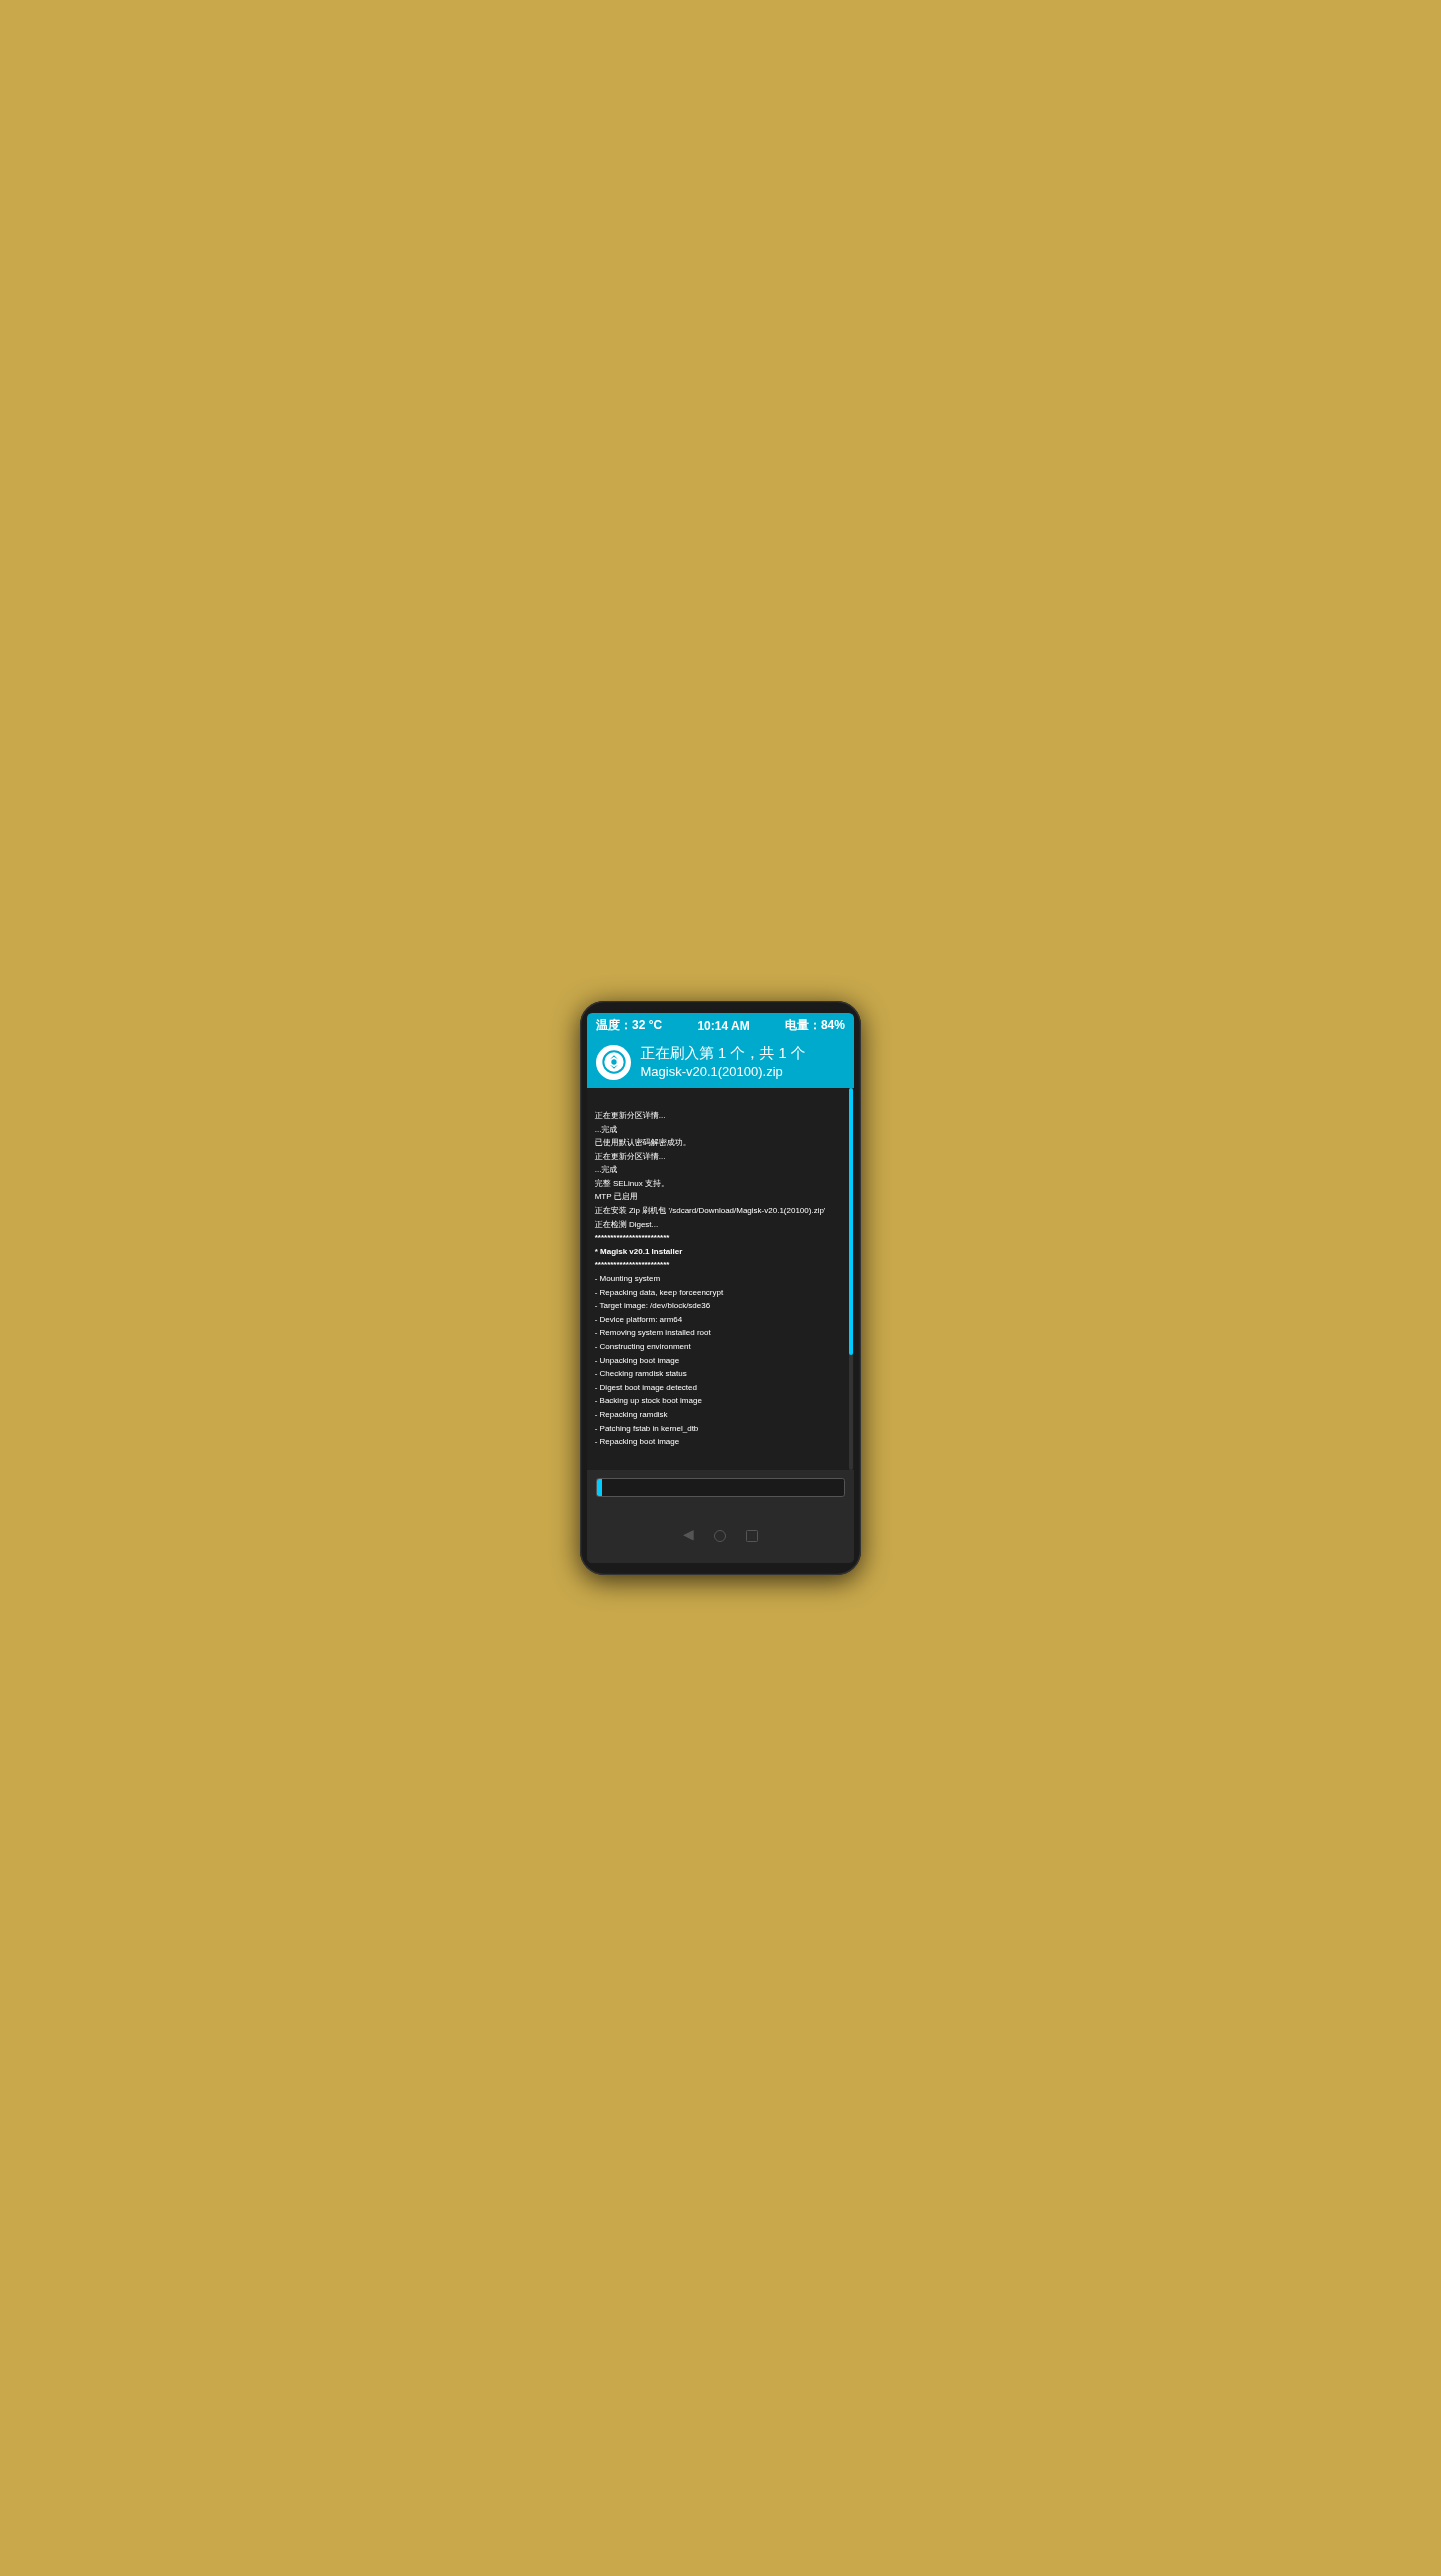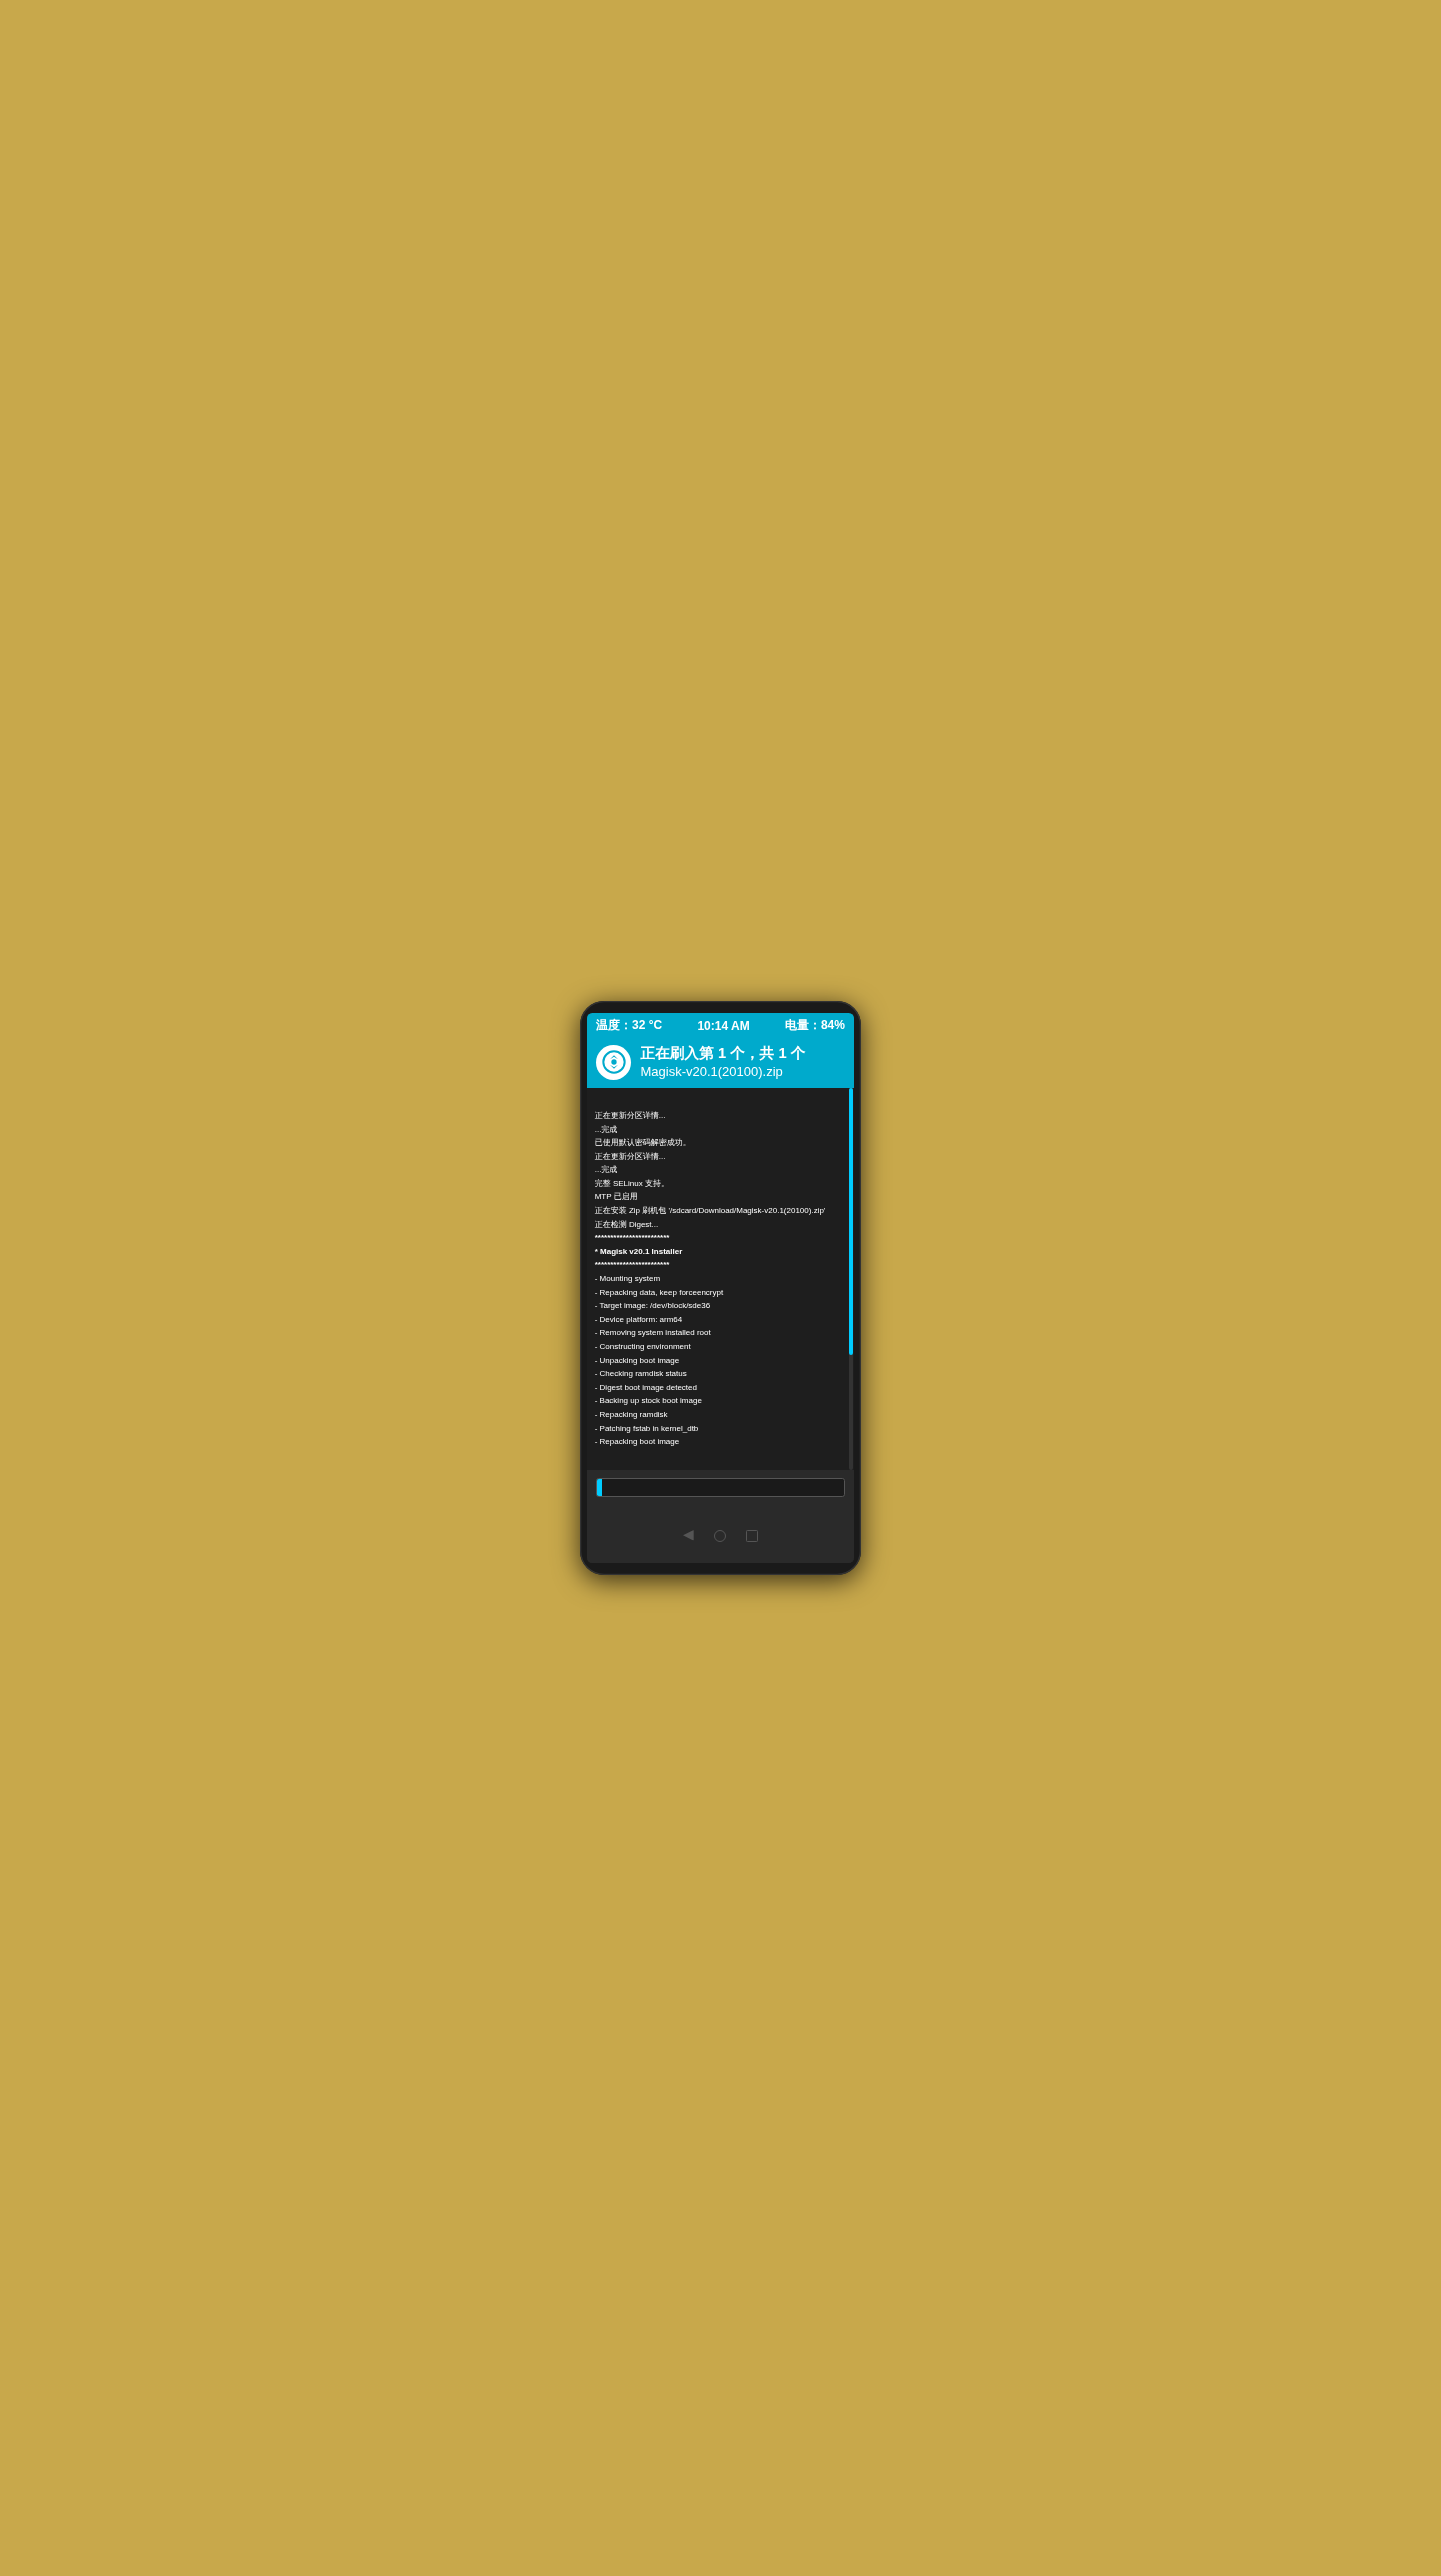--- a/index.html
+++ b/index.html
@@ -64,21 +64,21 @@
       color: #00aacc;
       font-weight: bold;
     }
 
     .header-text {
       color: white;
     }
 
     .header-title {
       font-size: 14.7px;
-      font-weight: bold;
+      font-weight: normal;
       line-height: 1.2;
     }
 
     .header-subtitle {
       font-size: 13px;
       margin-top: 1.3px;
     }
 
     
     .log-area {

